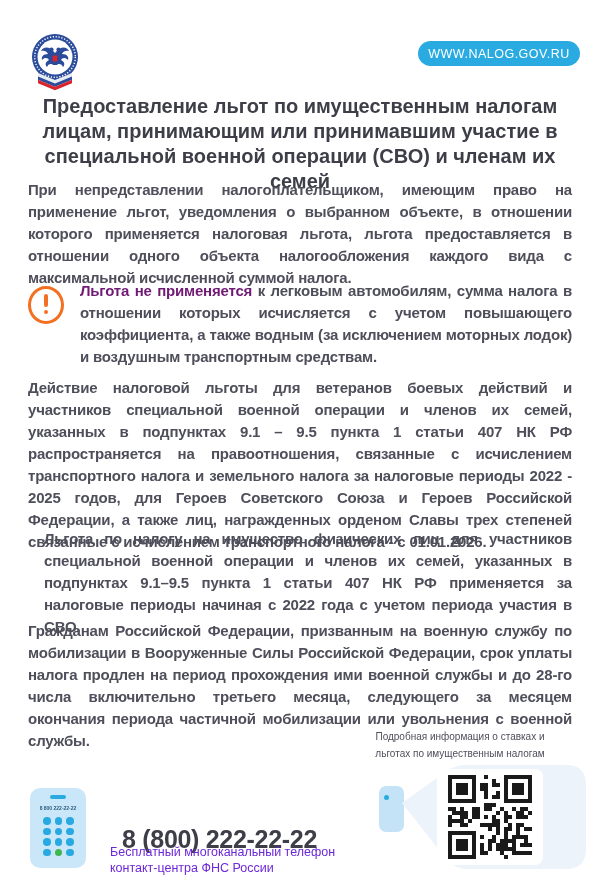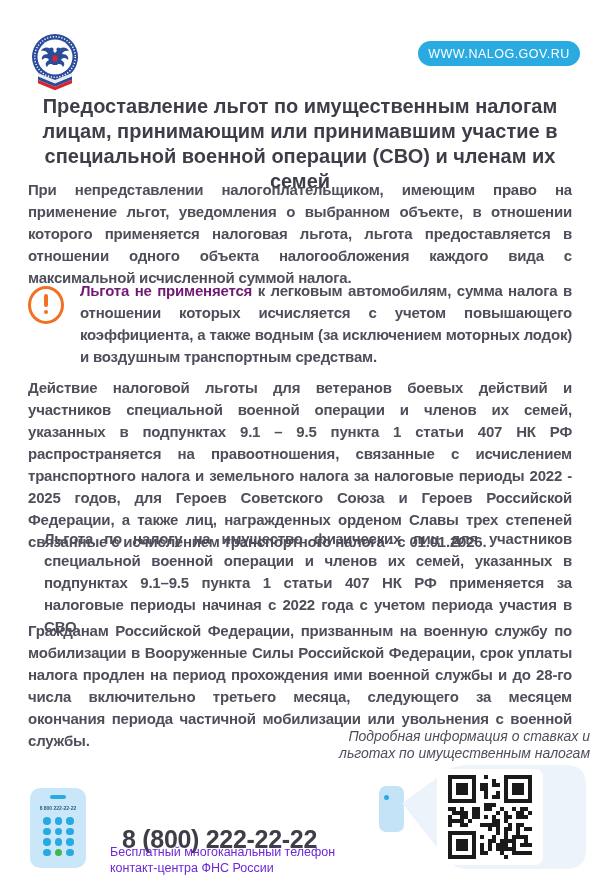--- a/index.html
+++ b/index.html
@@ -40,22 +40,22 @@
   .warn-icon .bar{
     position:absolute;left:13px;top:5px;width:4px;height:13px;border-radius:2px;background:#F36F21;
   }
   .warn-icon .dot{
     position:absolute;left:13px;top:21px;width:4px;height:4px;border-radius:50%;background:#F36F21;
   }
   .warn-text{left:80px;top:280px;}
   .warn-text b{color:#701a75;}
   
   .qr-note{
-    position:absolute;top:728px;left:330px;width:260px;text-align:right;
-    font-style:italic;font-size:14px;line-height:17px;color:#4F4F5B;white-space:pre-line;
+    position:absolute;top:728px;left:330px;width:260px;text-align:center;
+    font-size:10px;line-height:17px;color:#4F4F5B;white-space:pre-line;
   }
   
   .mini-phone{
     position:absolute;left:379px;top:786px;width:25px;height:46px;border-radius:7px;background:#C5E3F7;
   }
   .mini-phone .cam{
     position:absolute;left:5px;top:9px;width:5px;height:5px;border-radius:50%;background:#29ABE2;
   }
   .qr-bubble{position:absolute;left:400px;top:761px;width:190px;height:112px;}
   .qr-card{

